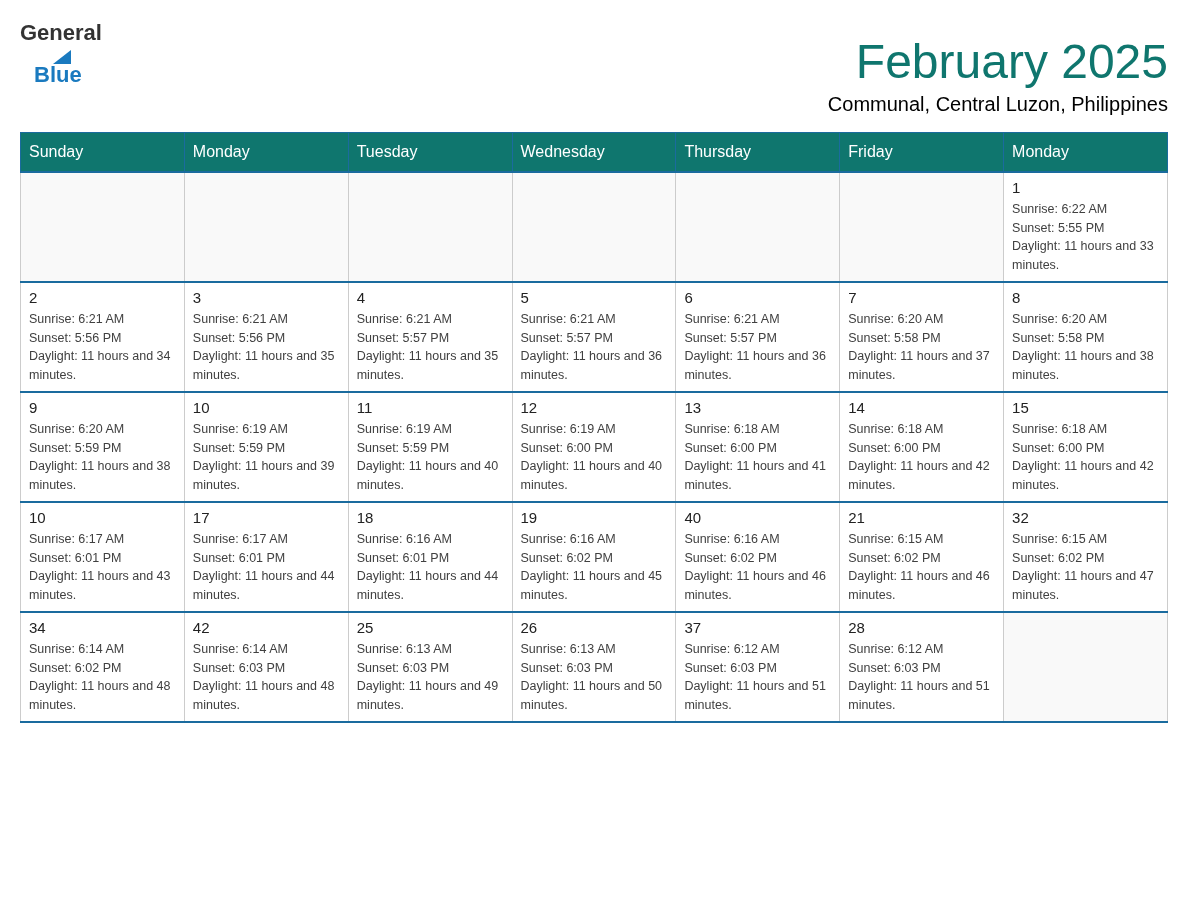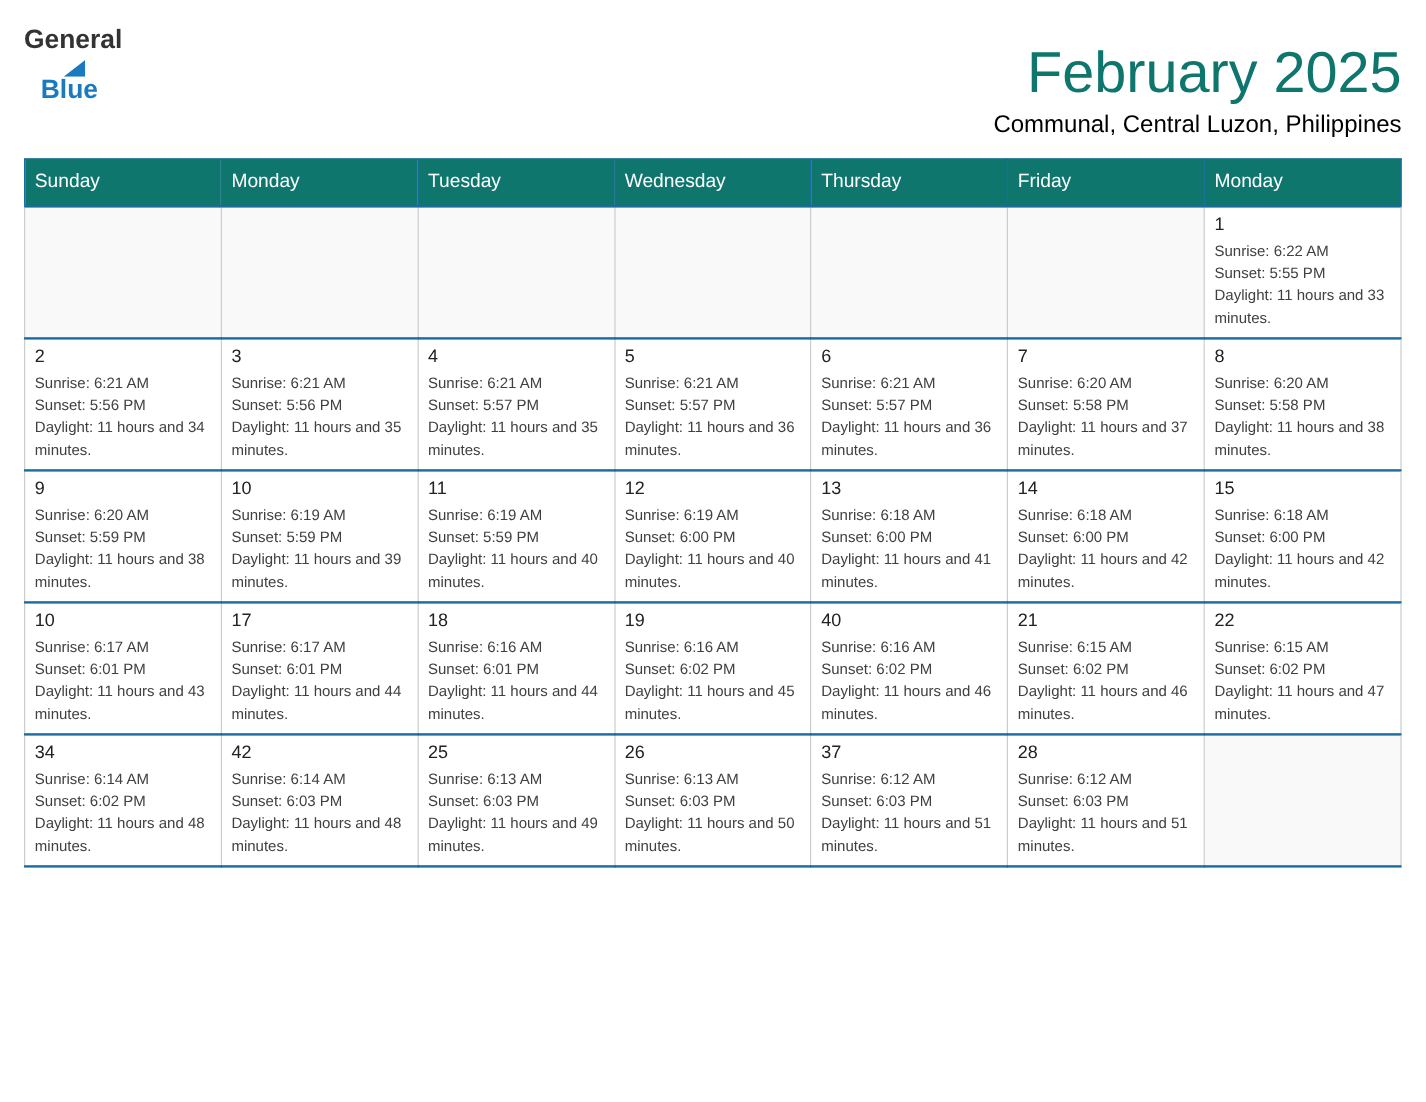--- a/index.html
+++ b/index.html
@@ -210,21 +210,21 @@
         </td>
         <td>
           <div class="day-number">40</div>
           <div class="day-info">Sunrise: 6:16 AM<br>Sunset: 6:02 PM<br>Daylight: 11 hours and 46 minutes.</div>
         </td>
         <td>
           <div class="day-number">21</div>
           <div class="day-info">Sunrise: 6:15 AM<br>Sunset: 6:02 PM<br>Daylight: 11 hours and 46 minutes.</div>
         </td>
         <td>
-          <div class="day-number">22</div>
+          <div class="day-number">32</div>
           <div class="day-info">Sunrise: 6:15 AM<br>Sunset: 6:02 PM<br>Daylight: 11 hours and 47 minutes.</div>
         </td>
       </tr>
       <tr>
         <td>
           <div class="day-number">34</div>
           <div class="day-info">Sunrise: 6:14 AM<br>Sunset: 6:02 PM<br>Daylight: 11 hours and 48 minutes.</div>
         </td>
         <td>
           <div class="day-number">42</div>

